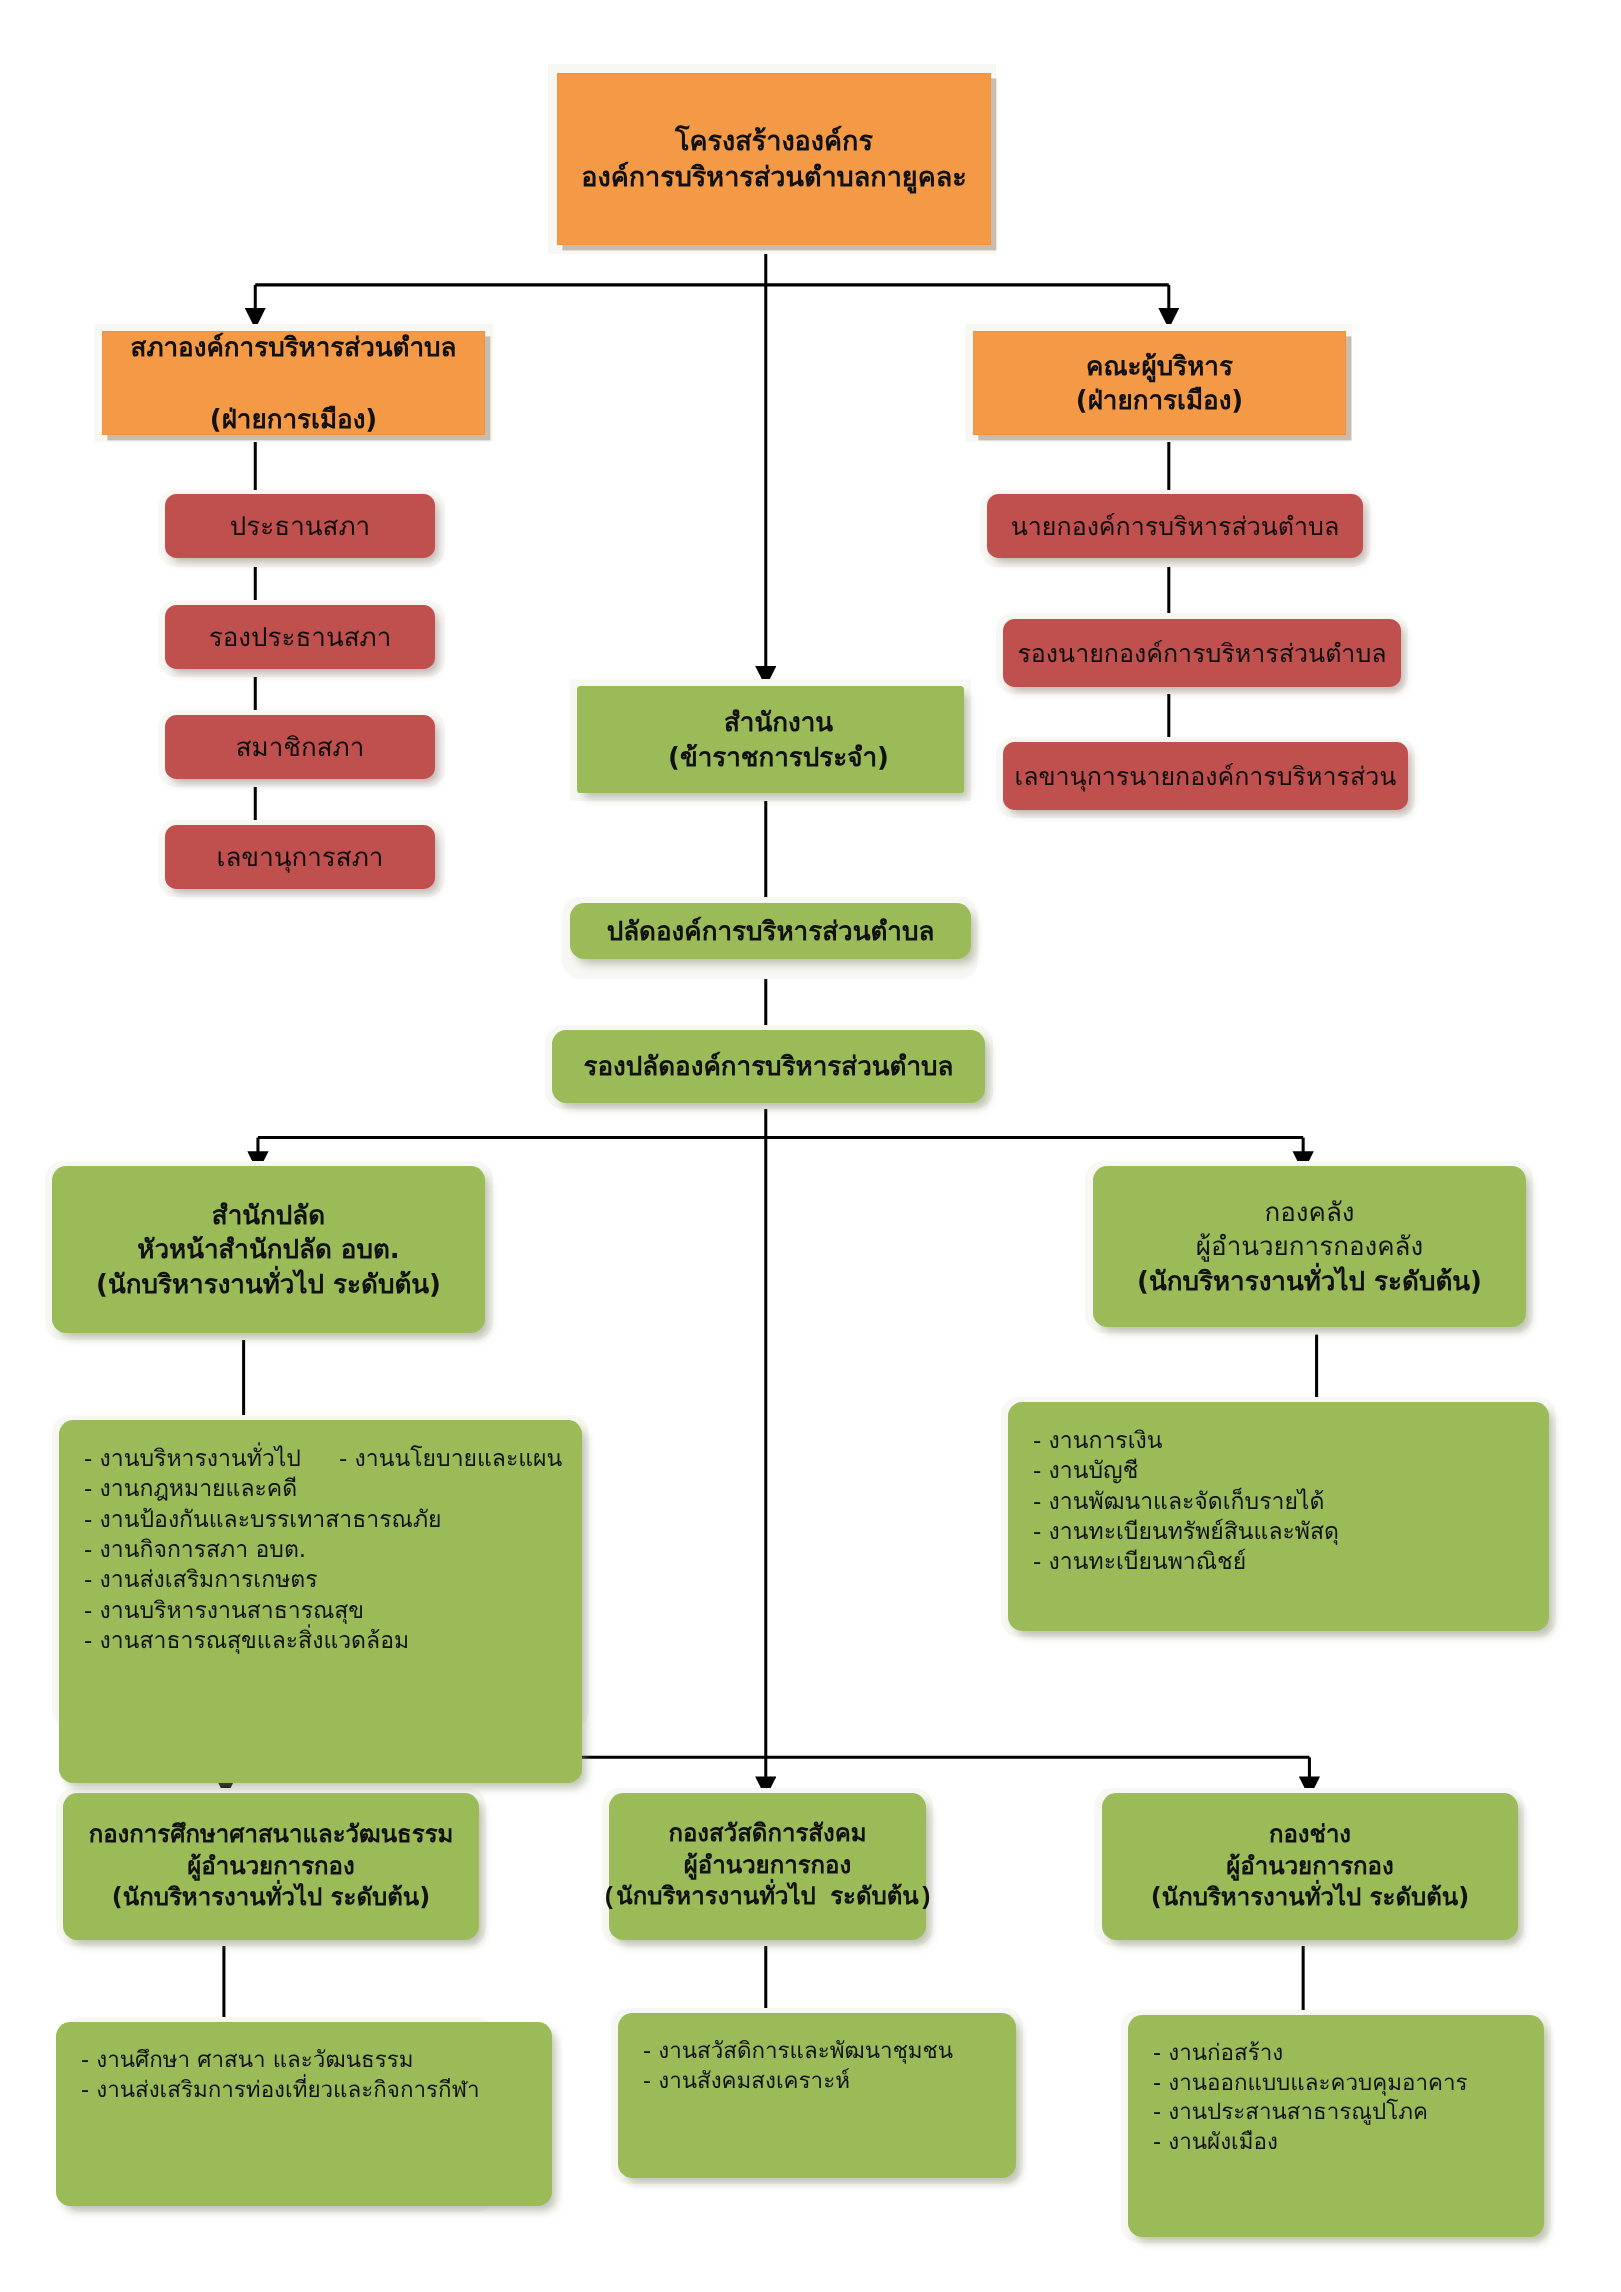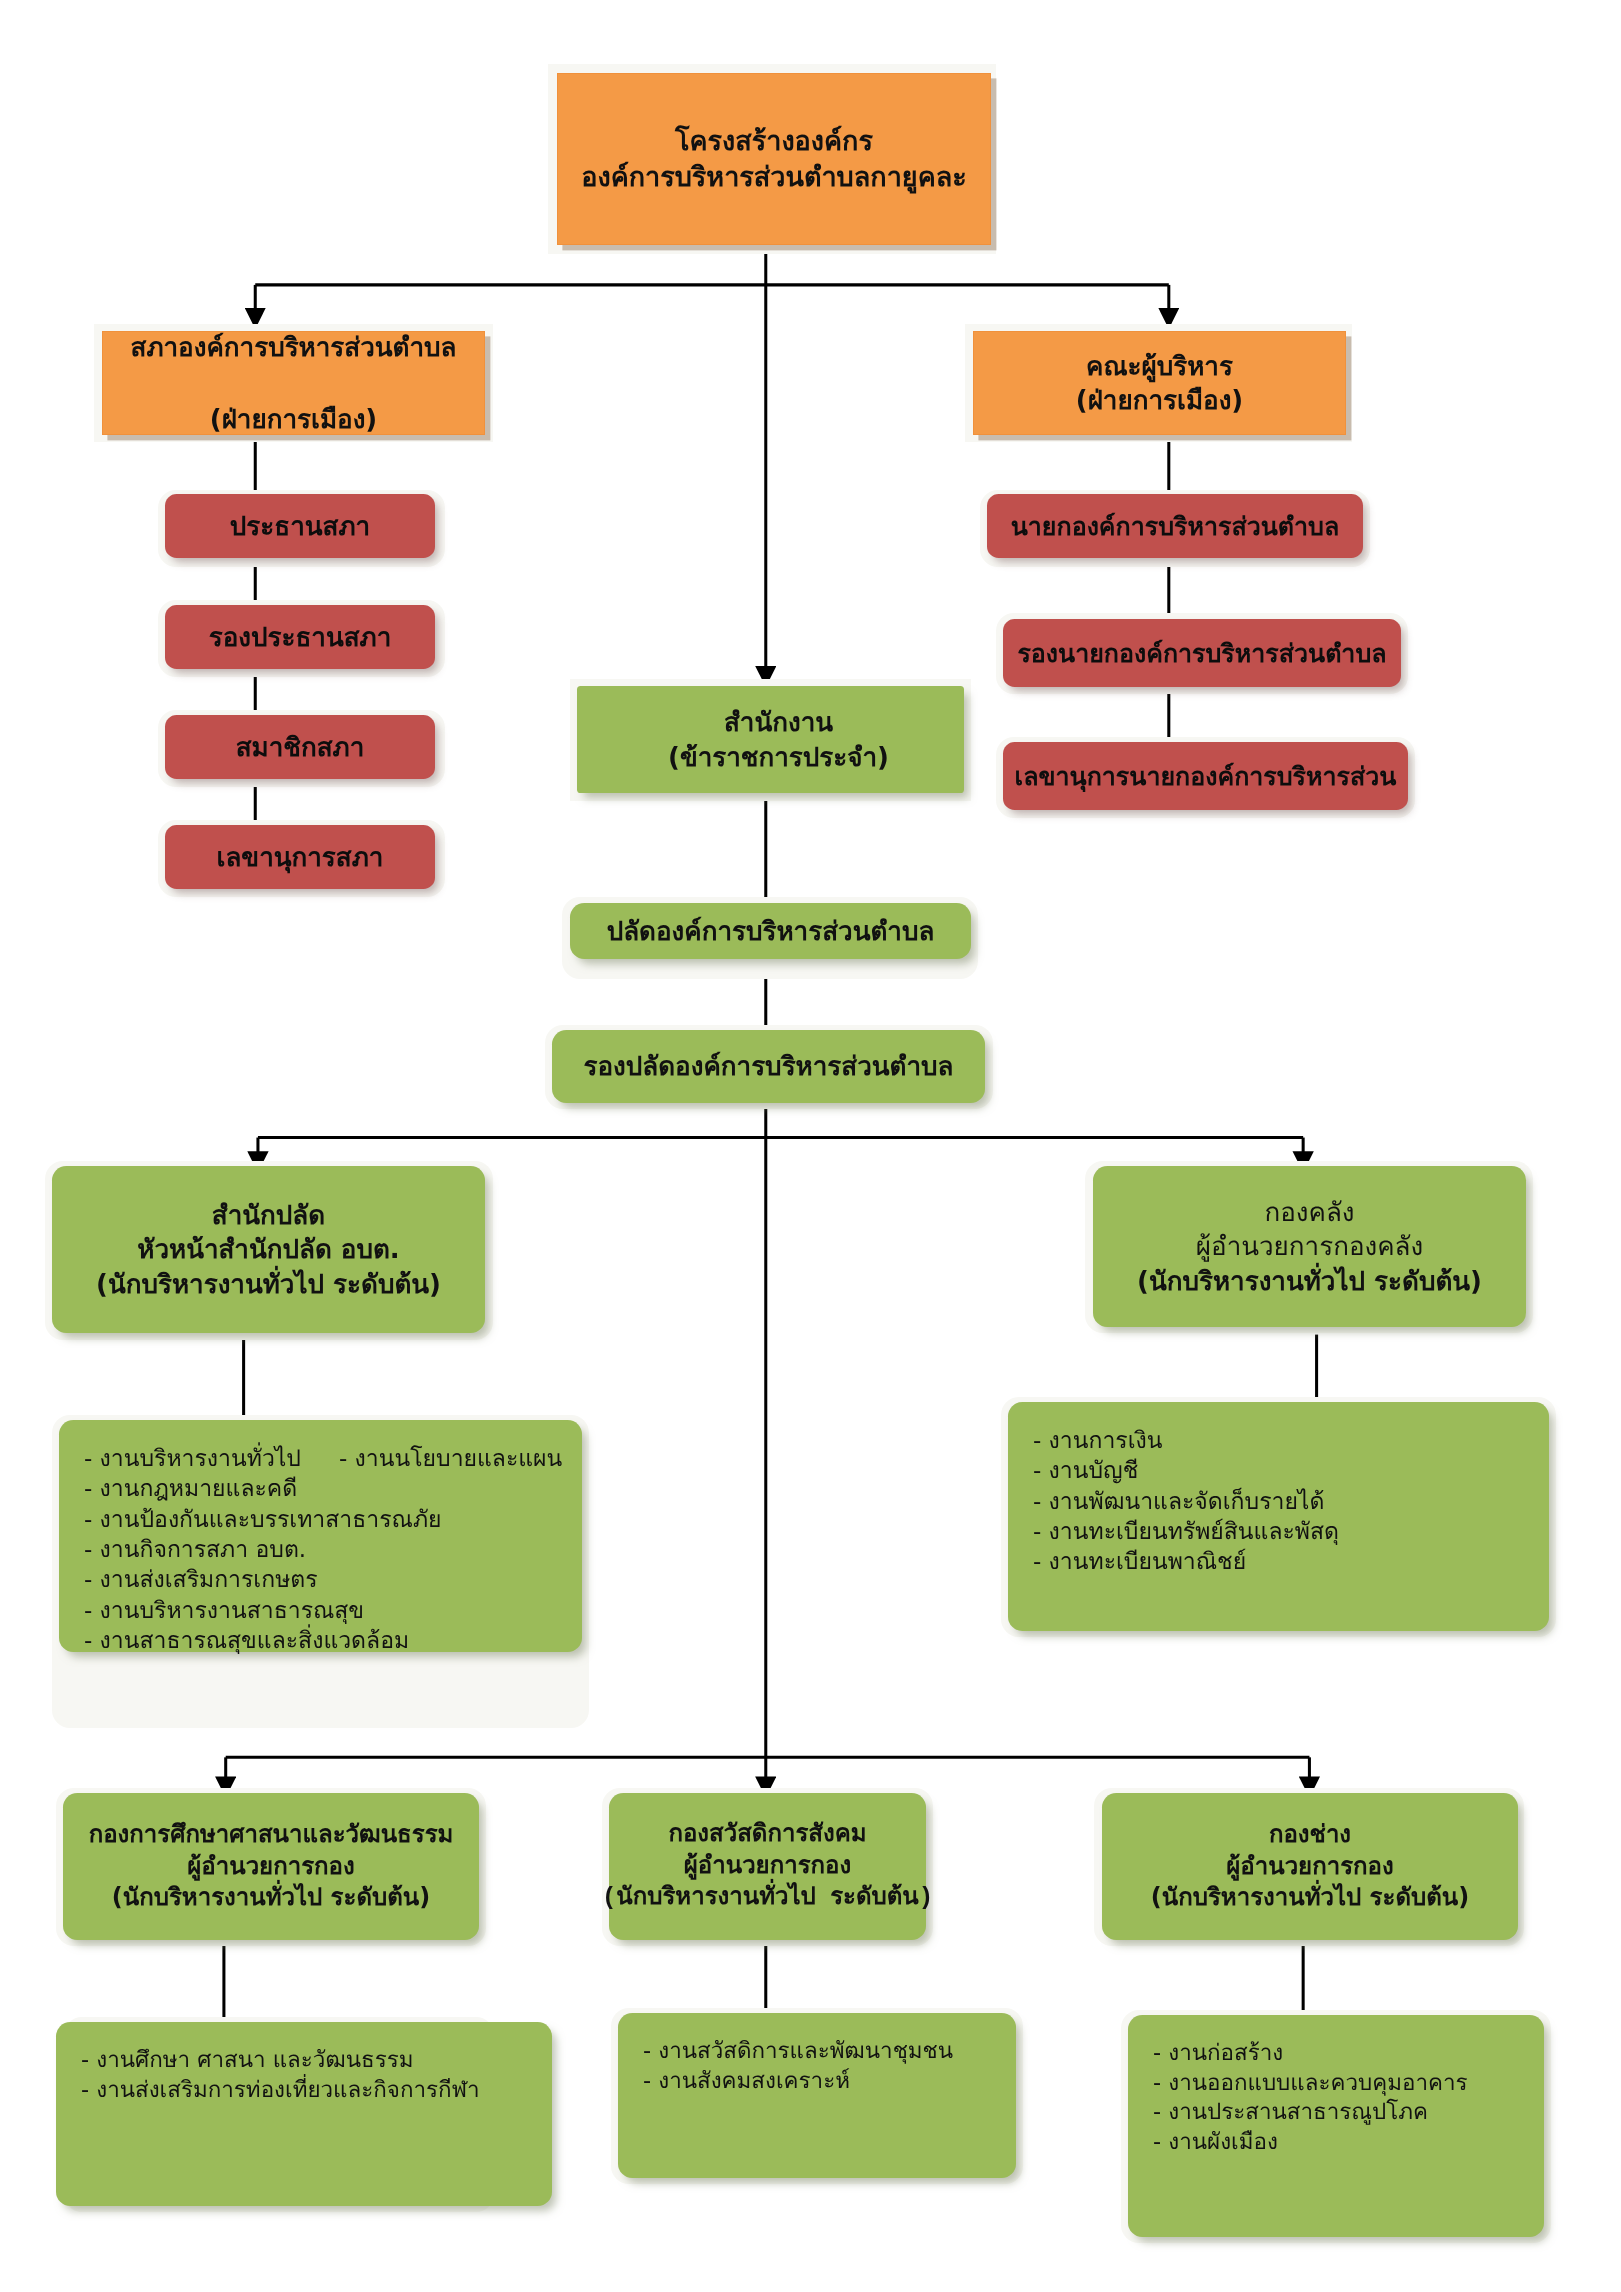--- a/index.html
+++ b/index.html
@@ -33,21 +33,21 @@
     background:#F49A46;
     border:0.9px solid #F0913C;
     box-shadow:5.4px 5.4px 0 0 #C8BCAE;
     font-weight:bold;
   }
   
   .red{
     background:#C0504D;
     border-radius:11.6px;
     box-shadow:4.5px 5.4px 8px -1.8px rgba(120,90,90,.45);
-    font-weight:bold;
+    font-weight:normal;
     color:#0d0d0d;
   }
   
   .green{
     background:#9BBB59;
     border-radius:14.3px;
     box-shadow:5.4px 6.3px 9px -1.8px rgba(130,140,110,.5);
     font-weight:bold;
   }
   .green.flat{border-radius:3.6px;padding-left:16px;}
@@ -208,21 +208,21 @@
   </div>
 
   <div class="halo r" style="left:45px;top:1161px;width:448px;height:179px;"></div>
   <div class="node green fs29" style="left:52px;top:1166px;width:433px;height:167px;">
     <span class="ln">สำนักปลัด</span>
     <span class="ln">หัวหน้าสำนักปลัด อบต.</span>
     <span class="ln">(นักบริหารงานทั่วไป ระดับต้น)</span>
   </div>
 
   <div class="halo r" style="left:52px;top:1415px;width:537px;height:313px;"></div>
-  <div class="node green listbox fs26" style="left:59px;top:1420px;width:523px;height:232px;">
+  <div class="node green listbox fs26" style="left:59px;top:1420px;width:523px;height:363px;">
     <div class="two-col">
       <span class="ln">- งานบริหารงานทั่วไป</span>
       <span class="ln colb">- งานนโยบายและแผน</span>
     </div>
     <span class="ln">- งานกฎหมายและคดี</span>
     <span class="ln">- งานป้องกันและบรรเทาสาธารณภัย</span>
     <span class="ln">- งานกิจการสภา อบต.</span>
     <span class="ln">- งานส่งเสริมการเกษตร</span>
     <span class="ln"> - งานบริหารงานสาธารณสุข</span>
     <span class="ln">- งานสาธารณสุขและสิ่งแวดล้อม</span>

